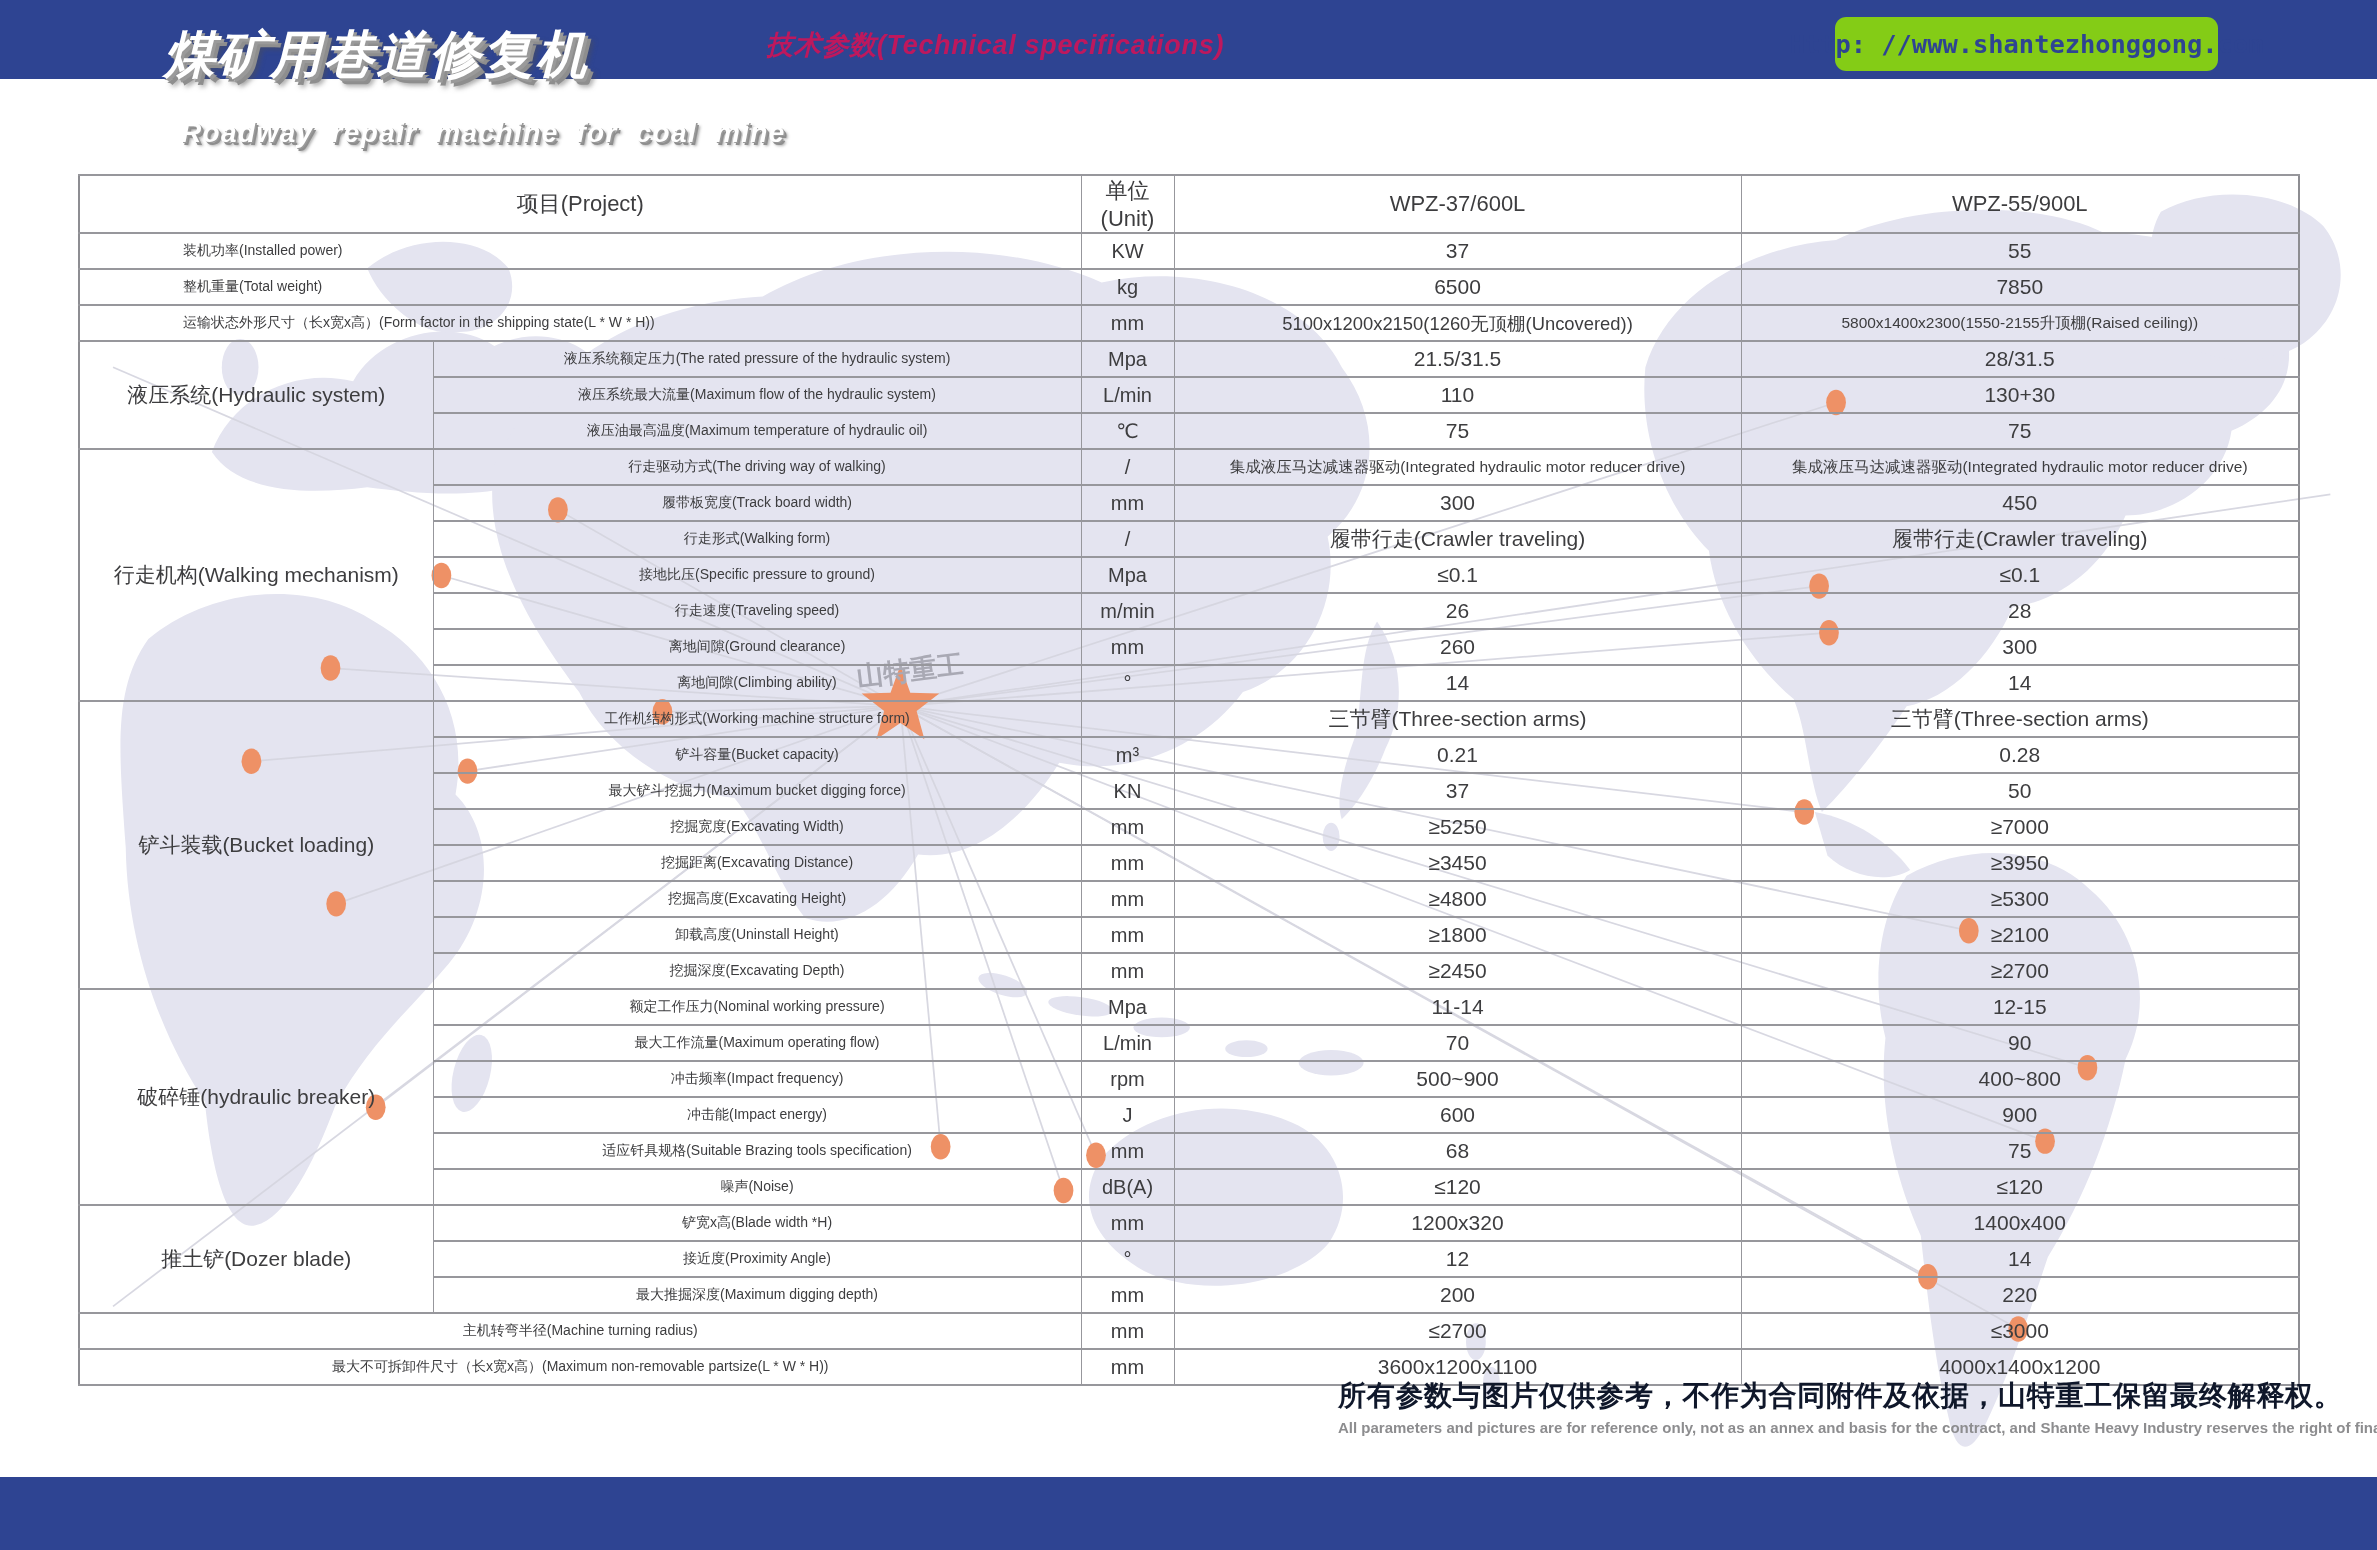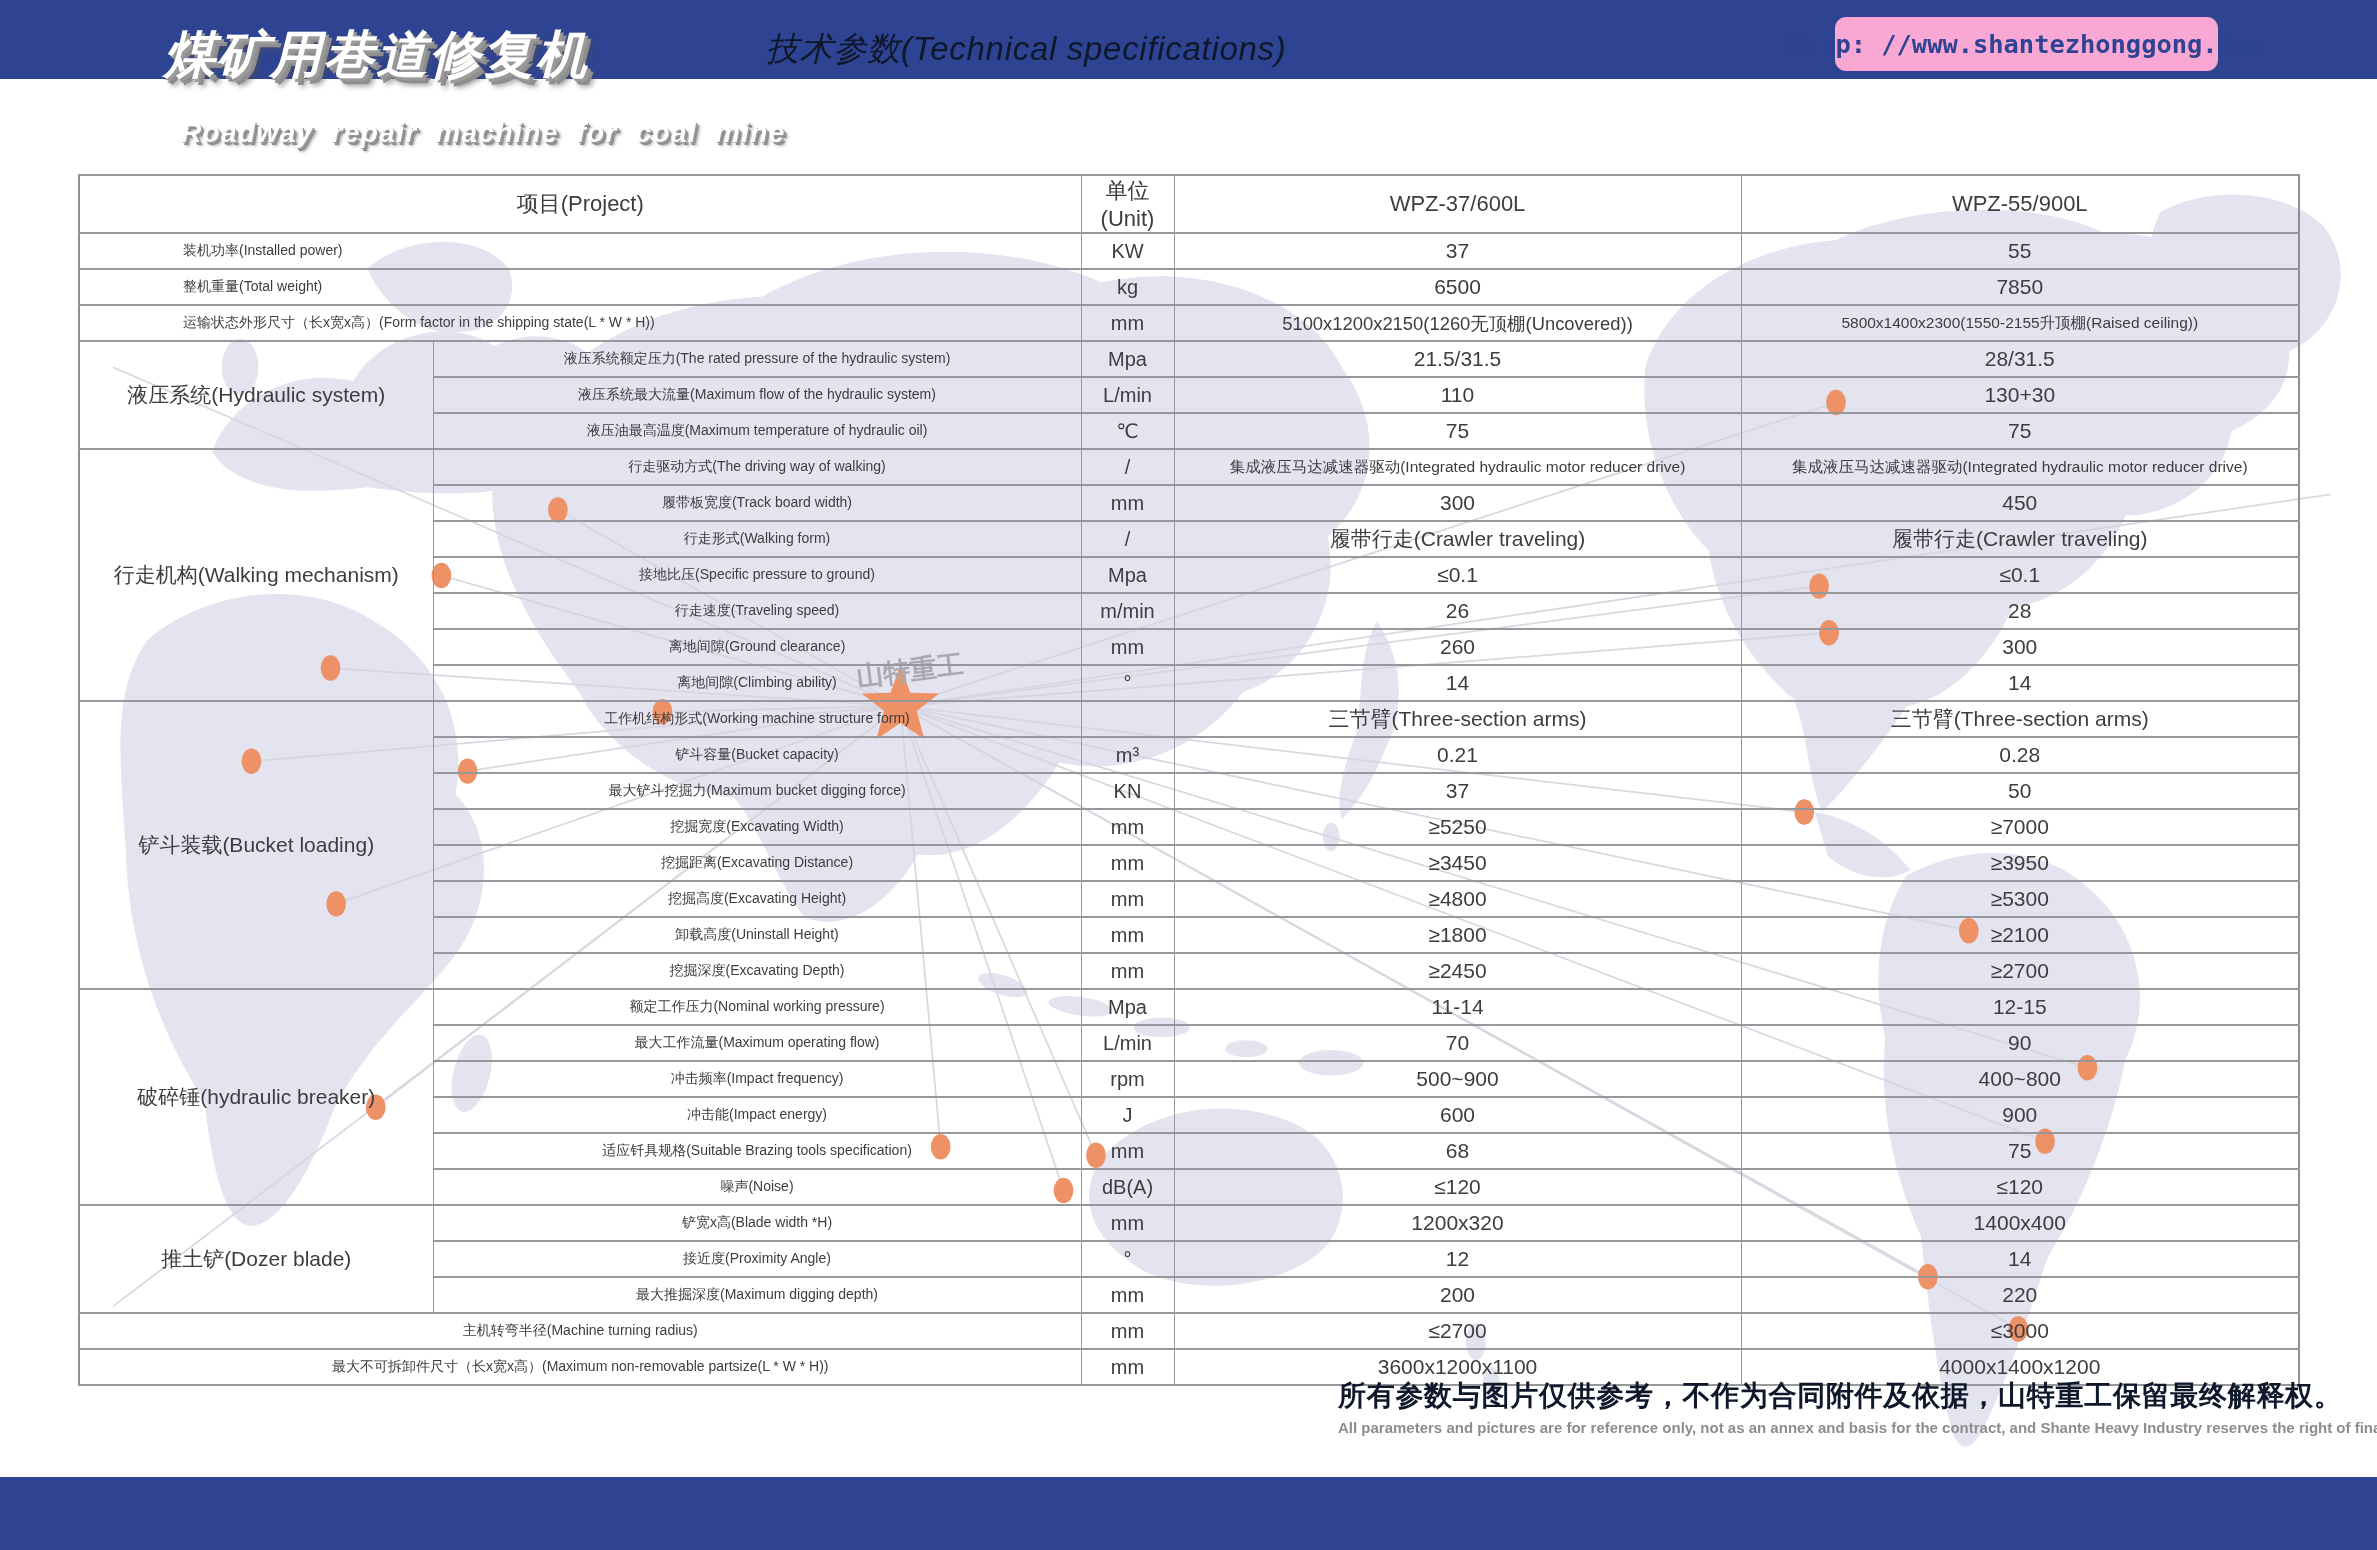--- a/index.html
+++ b/index.html
@@ -17,25 +17,25 @@
     text-shadow:2.8px 2.8px 0 #9a9a9a,5.7px 5.7px 0 #8e8e8e,7.8px 7.8px 5px rgba(80,80,80,.55);
   }
   .title-en{
     position:absolute;left:170px;top:117px;z-index:3;white-space:nowrap;
     font-size:28px;font-weight:900;font-style:italic;color:#ffffff;letter-spacing:1.4px;word-spacing:8.5px;
     text-shadow:1.4px 1.4px 0 #9a9a9a,2.8px 2.8px 0 #8e8e8e,4.2px 4.2px 2.8px rgba(80,80,80,.45);
     margin-left:11px;
   }
   .tech-title{
     position:absolute;left:766px;top:27px;z-index:3;white-space:nowrap;
-    font-size:33px;font-weight:normal;font-style:italic;color:#0f172a;letter-spacing:0.7px;
+    font-size:27px;font-weight:bold;font-style:italic;color:#be185d;letter-spacing:0.7px;
   }
   .url-box{
     position:absolute;left:1835px;top:17px;width:383px;height:54px;z-index:3;
-    background:#f9a8d4;border-radius:11.3px;display:flex;align-items:center;justify-content:center;
+    background:#84cc16;border-radius:11.3px;display:flex;align-items:center;justify-content:center;
     color:#2e4492;font-family:"DejaVu Sans Mono",monospace;font-weight:bold;font-size:25.4px;white-space:nowrap;
   }
 
   
   .map-layer{position:absolute;left:0;top:0;width:2377px;height:1550px;z-index:0;}
 
   
   table.spec{
     position:absolute;left:78px;top:174px;z-index:1;
     border-collapse:collapse;table-layout:fixed;background:transparent;

